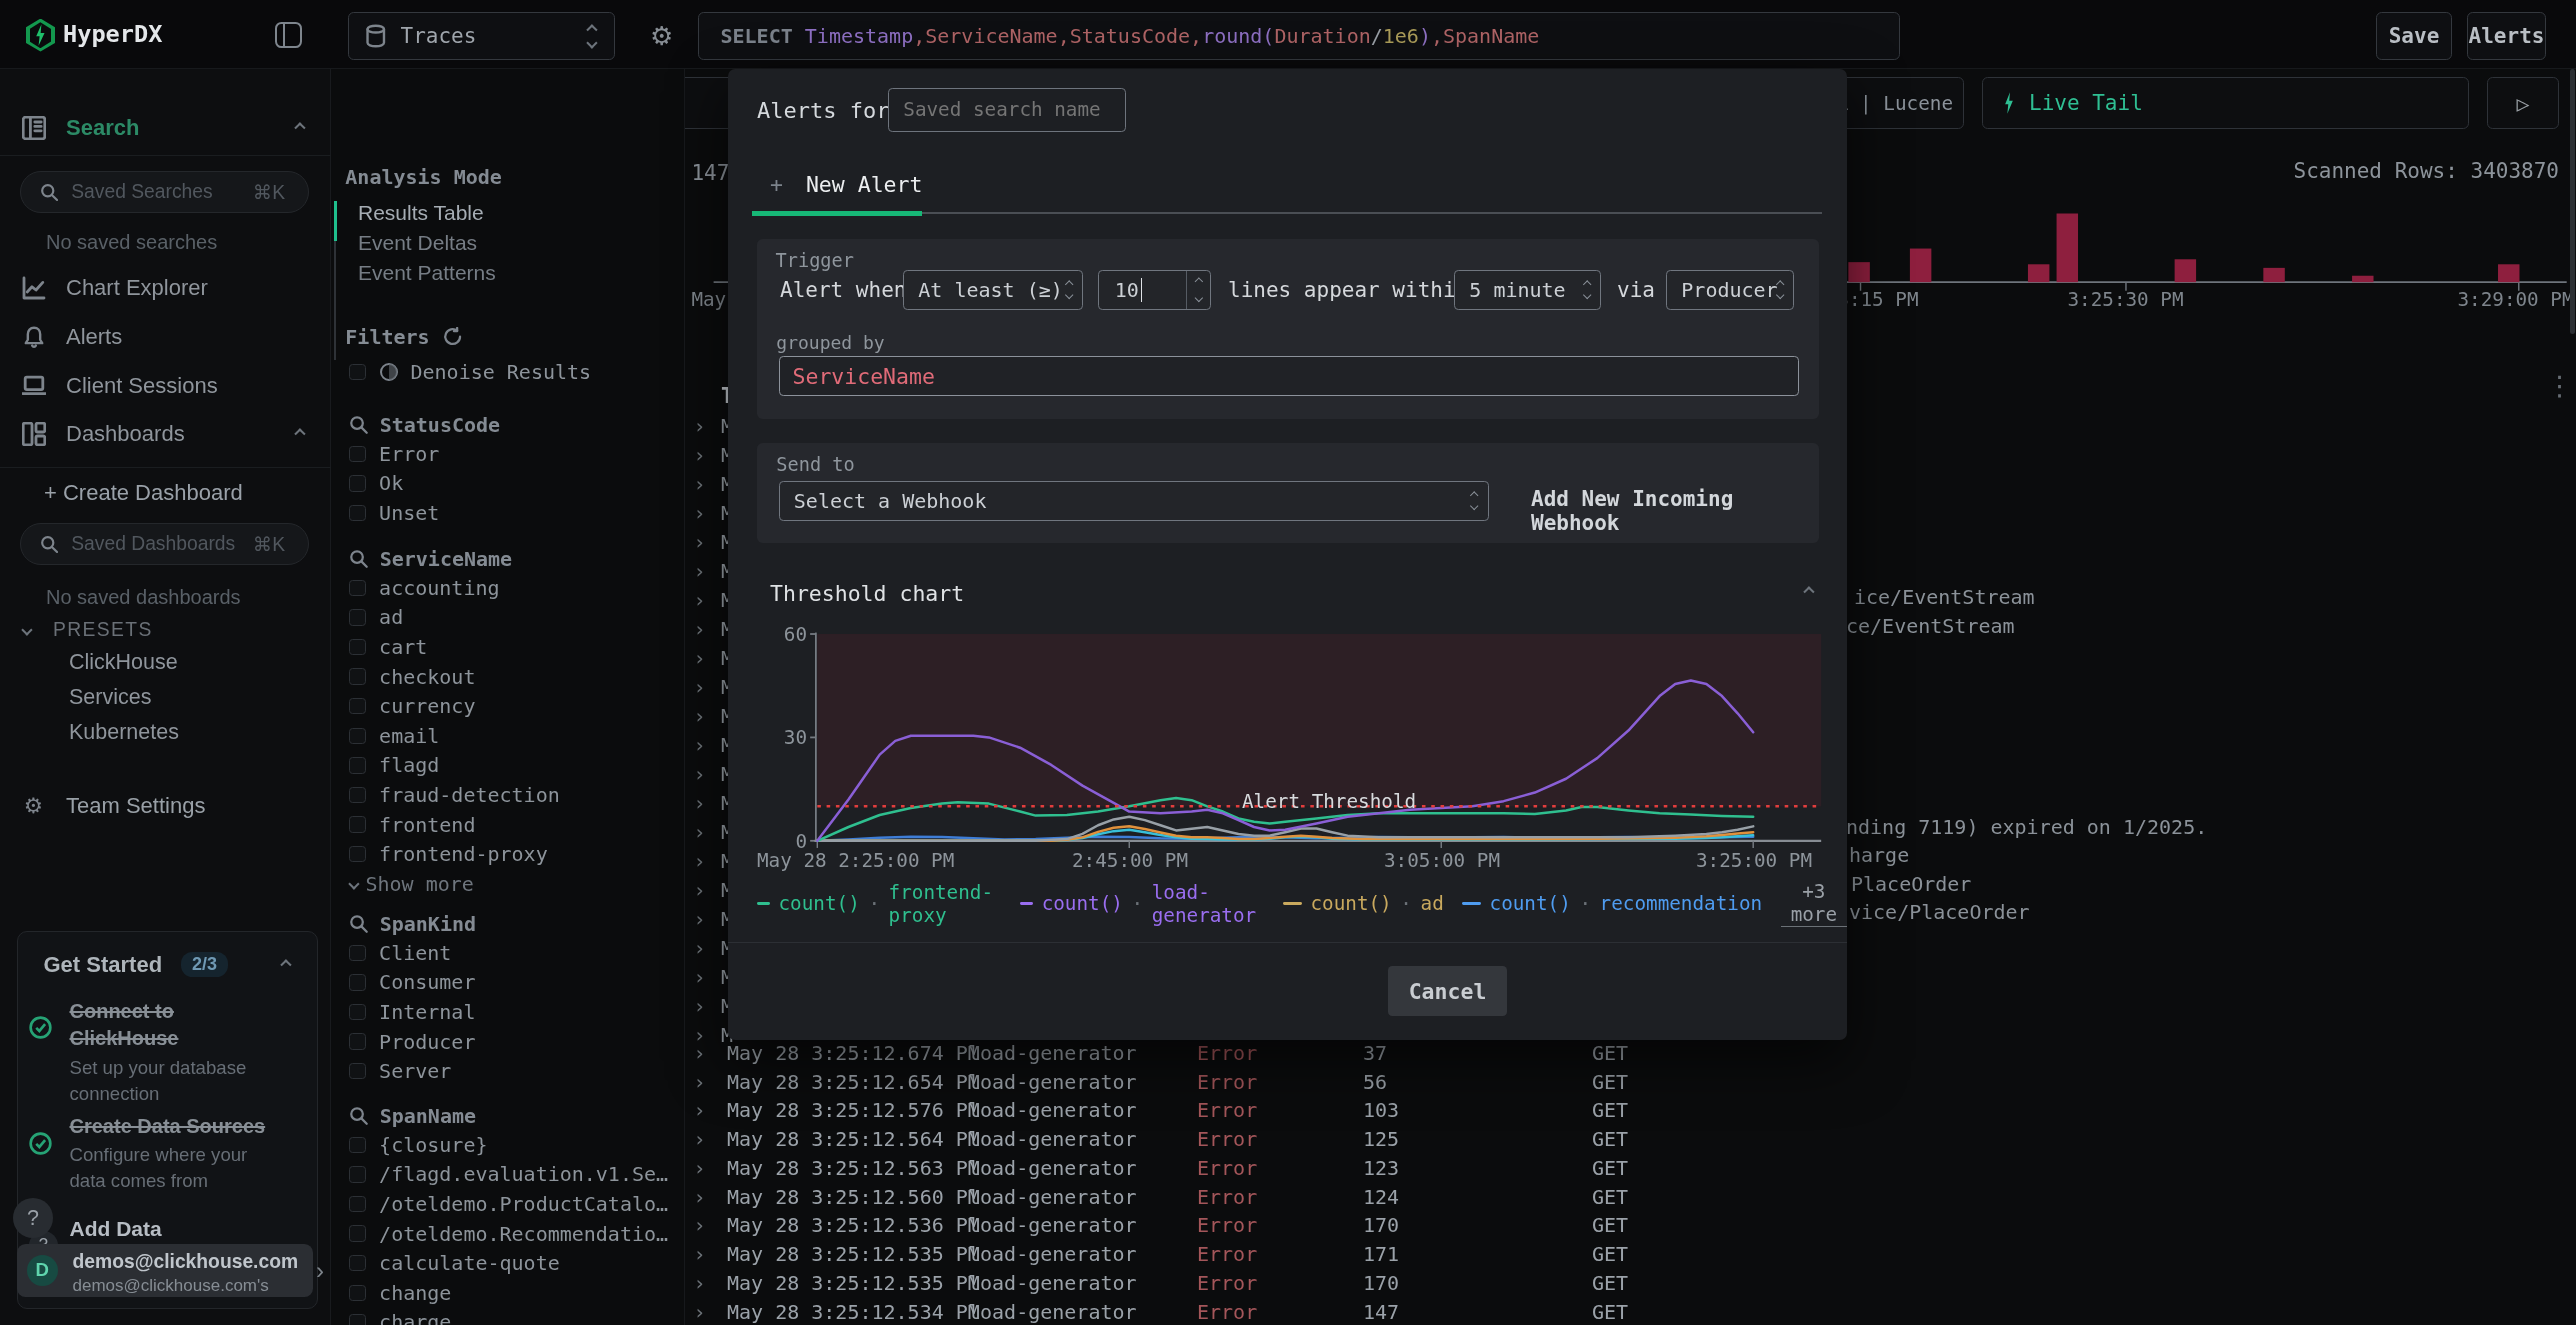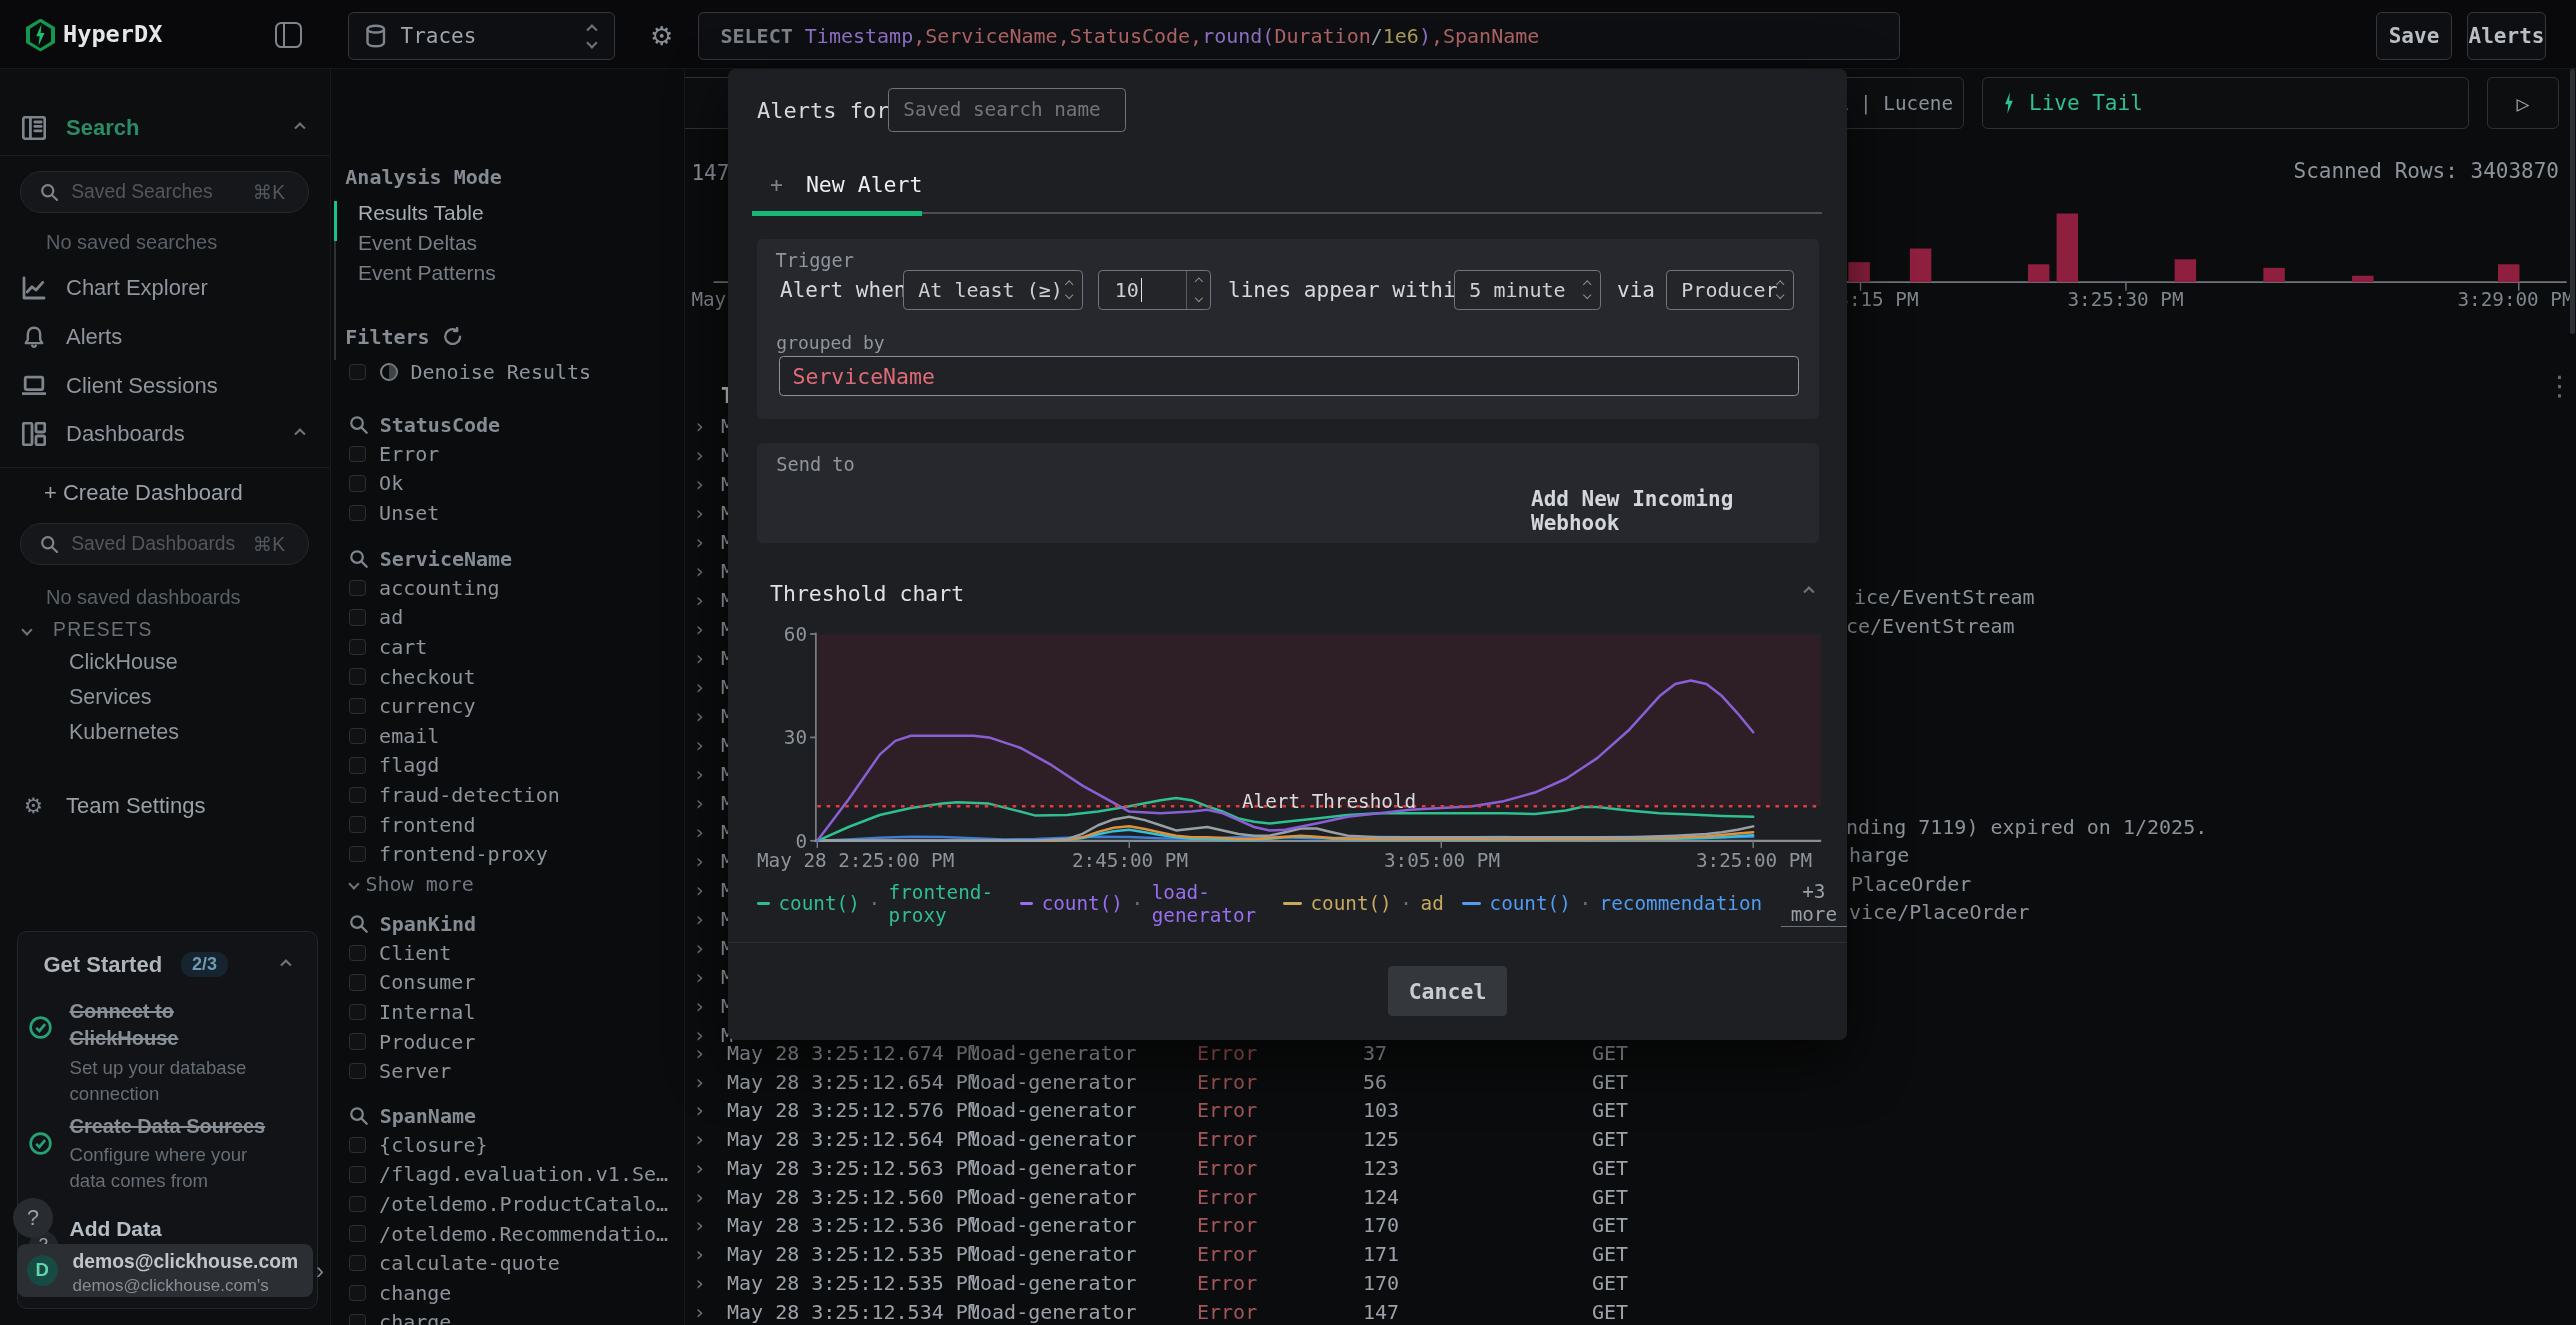--- a/index.html
+++ b/index.html
@@ -687,20 +687,27 @@
           </span>
       </div>
       <div class="abs m-label" style="left:19.3px;top:93px;font-size:18px;">grouped by</div>
       <div class="abs" style="left:21.5px;top:117px;width:1020px;height:40px;border:1.4px solid #8c929b;border-radius:4.3px;background:#202226;display:flex;align-items:center;padding:0 13px;">
         <span style="color:#e06b78;font-size:21.5px;">ServiceName</span>
       </div>
     </div>
 
     <div class="m-panel" style="top:374px;height:100px;">
       <div class="abs m-label" style="left:19.3px;top:11.4px;">Send to</div>
+      <div class="m-select" style="left:21.5px;top:38px;width:710px;">
+        <span>Select a Webhook</span>
+        <span class="chevs">
+            <i style="transform:rotate(-135deg);"></i>
+            <i style="transform:rotate(45deg);"></i>
+          </span>
+      </div>
       <div class="abs" style="left:774px;top:44px;font-size:21px;font-weight:bold;color:#d3d7db;cursor:pointer;">Add New Incoming Webhook</div>
     </div>
 
     <div class="abs" style="left:42px;top:512px;font-size:21.5px;color:#dfe2e5;">Threshold chart</div>
     <i class="chev up" style="position:absolute;right:34px;top:519px;"></i>
 
     <svg id="tchart" class="abs" style="left:52px;top:555px;" width="1052" height="249" viewBox="0 0 1470 348">
         <rect x="52" y="14" width="1403" height="240.833" fill="rgba(150,35,50,0.14)"></rect>
         <line x1="50" y1="12" x2="50" y2="303" stroke="#767c83" stroke-width="2.5"></line>
         <line x1="42" y1="14" x2="50" y2="14" stroke="#767c83" stroke-width="2.5"></line>

